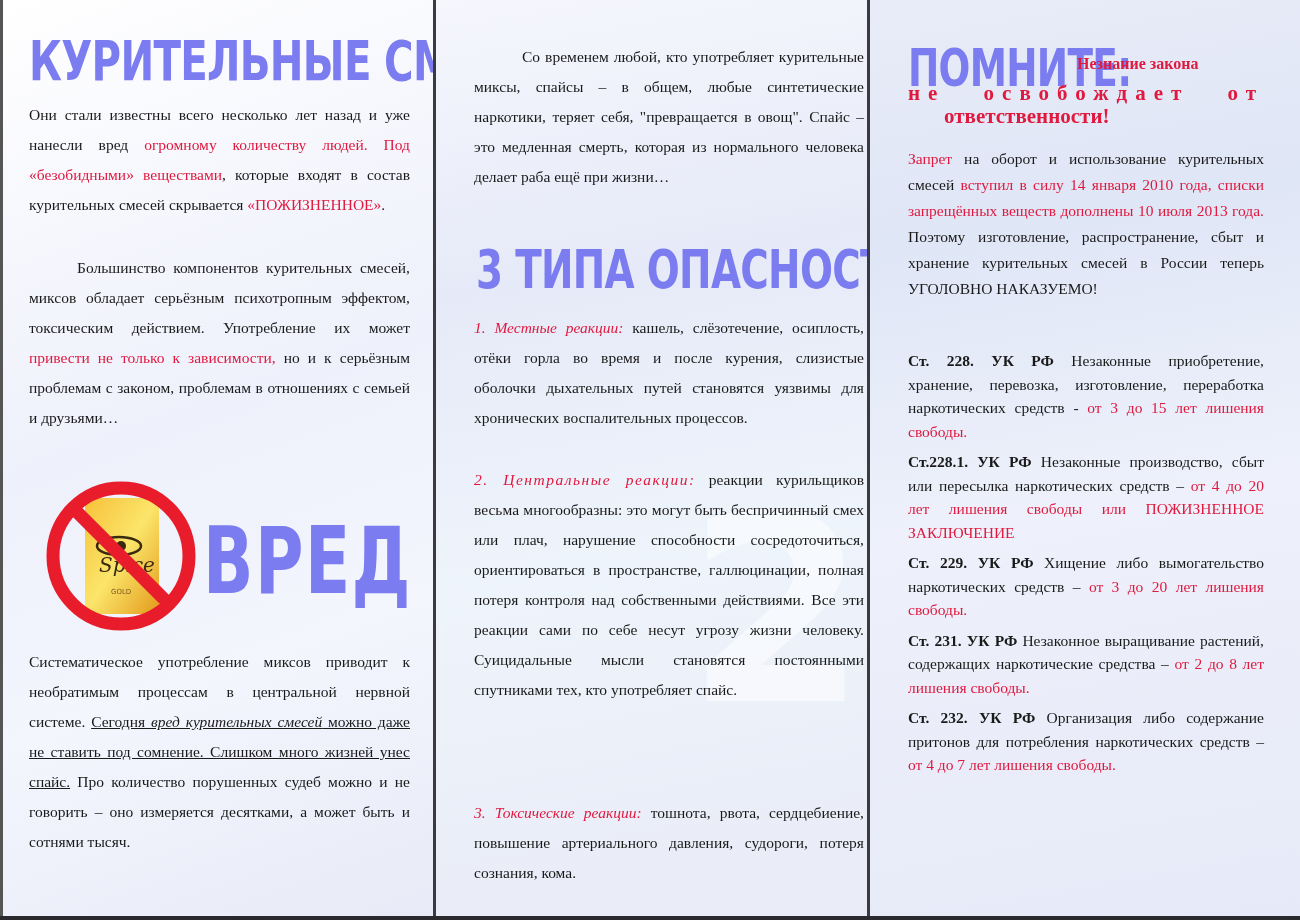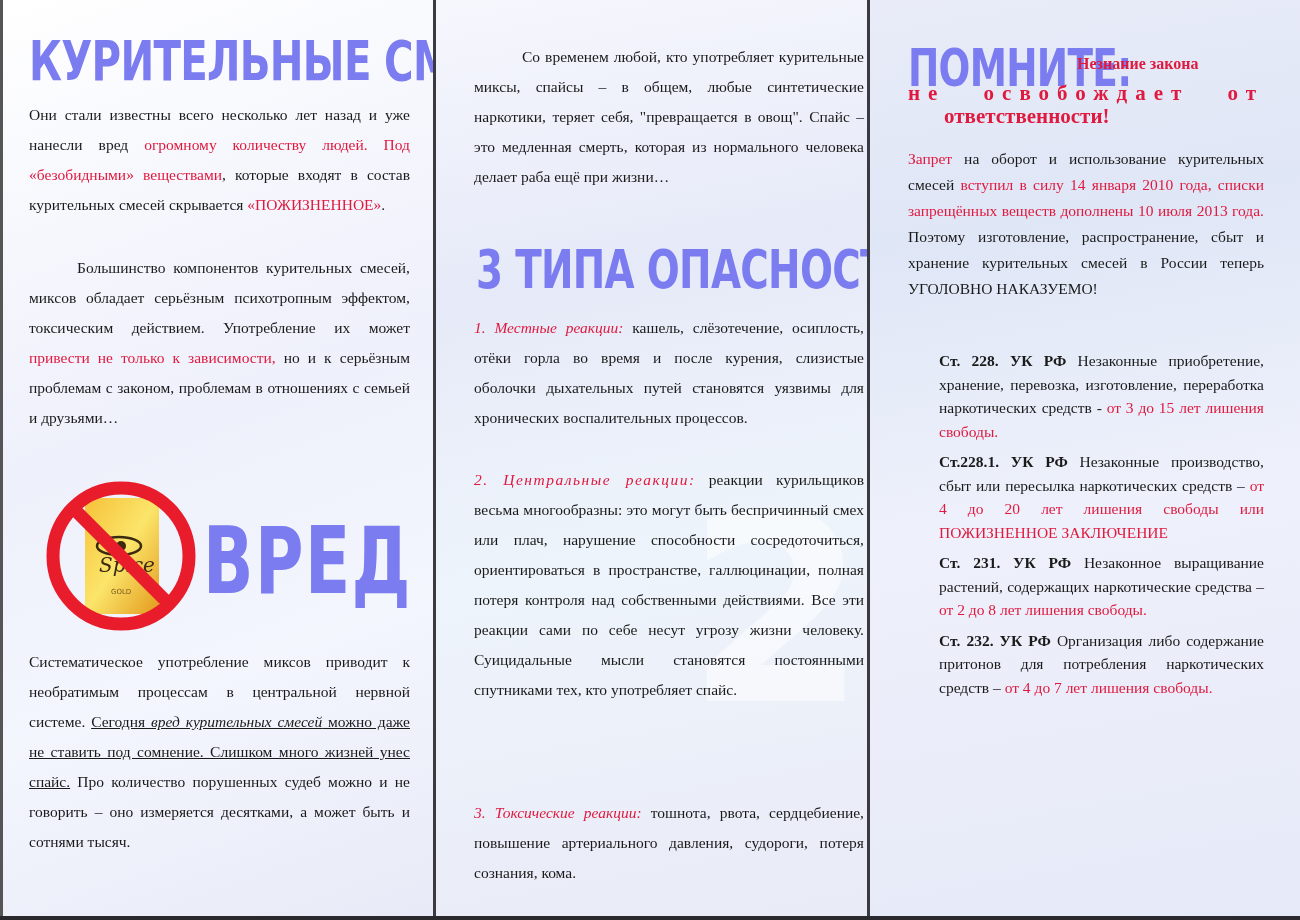--- a/index.html
+++ b/index.html
@@ -52,21 +52,21 @@
             font-family:"DejaVu Sans", sans-serif; font-weight:bold; }
 
   
   .p3 .h1 { left:38px; top:38px; font-size:52px; }
   .p3 .sub1 { position:absolute; left:207px; top:55px; font-size:16px; font-weight:bold; color:#e0193f; white-space:nowrap; }
   .p3 .sub2 { position:absolute; left:38px; top:80px; width:356px; font-size:21px; font-weight:bold; color:#e0193f;
               line-height:26px; text-align:justify; text-align-last:justify; letter-spacing:8px; }
   .p3 .sub3 { position:absolute; left:38px; top:104px; font-size:21px; font-weight:bold; color:#e0193f;margin-left:36px; }
   .p3 .t1 { left:38px; top:146px; width:356px; line-height:26px; }
   .p3 .laws { position:absolute; left:38px; top:349px; width:356px; }
-  .law { font-size:15.5px; line-height:23.5px; text-align:justify; margin-bottom:7px;margin-left:31px; }
+  .law { font-size:15.5px; line-height:23.5px; text-align:justify; margin-bottom:7px; }
   .law .art { font-weight:bold; }
   .bottombar { position:absolute; left:0; bottom:0; width:1300px; height:4px; background:#2a2a2e; }
 </style>
 </head>
 <body>
 
 <div class="sheet">
 
   <section class="panel p1">
     <div class="heading h1">КУРИТЕЛЬНЫЕ СМЕСИ</div>
@@ -115,19 +115,20 @@
     <div class="heading h1">ПОМНИТЕ:</div>
     <div class="sub1">Незнание закона</div>
     <div class="sub2">не освобождает от</div>
     <div class="sub3">ответственности!</div>
 
     <div class="txt t1"><span class="red b">Запрет</span><span> на оборот и использование курительных смесей </span><span class="red b">вступил в силу 14 января 2010 года, списки запрещённых веществ дополнены 10 июля 2013 года.</span><span> Поэтому изготовление, распространение, сбыт и хранение курительных смесей в России теперь </span><span class="b">УГОЛОВНО НАКАЗУЕМО!</span></div>
 
     <div class="laws">
       <div class="law"><span class="art">Ст. 228. УК РФ</span><span> Незаконные приобретение, хранение, перевозка, изготовление, переработка наркотических средств - </span><span class="red b">от 3 до 15 лет лишения свободы.</span></div>
       <div class="law"><span class="art">Ст.228.1. УК РФ</span><span> Незаконные производство, сбыт или пересылка наркотических средств – </span><span class="red b">от 4 до 20 лет лишения свободы или ПОЖИЗНЕННОЕ ЗАКЛЮЧЕНИЕ</span></div>
+      <div class="law"><span class="art">Ст. 229. УК РФ</span><span> Хищение либо вымогательство наркотических средств – </span><span class="red b">от 3 до 20 лет лишения свободы.</span></div>
       <div class="law"><span class="art">Ст. 231. УК РФ</span><span> Незаконное выращивание растений, содержащих наркотические средства – </span><span class="red b">от 2 до 8 лет лишения свободы.</span></div>
       <div class="law"><span class="art">Ст. 232. УК РФ</span><span> Организация либо содержание притонов для потребления наркотических средств – </span><span class="red b">от 4 до 7 лет лишения свободы.</span></div>
     </div>
   </section>
 
   <div class="bottombar"></div>
 </div>
 
 </body></html>

